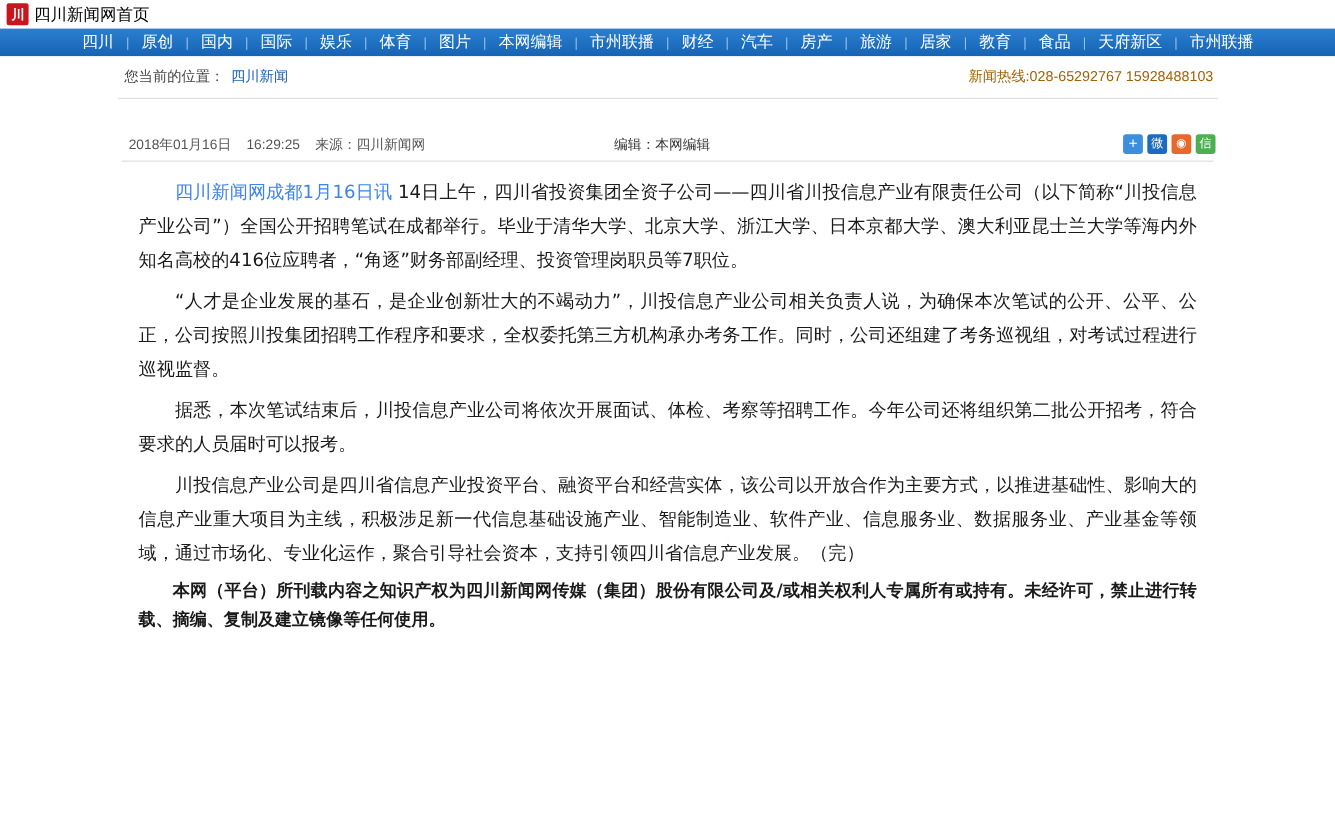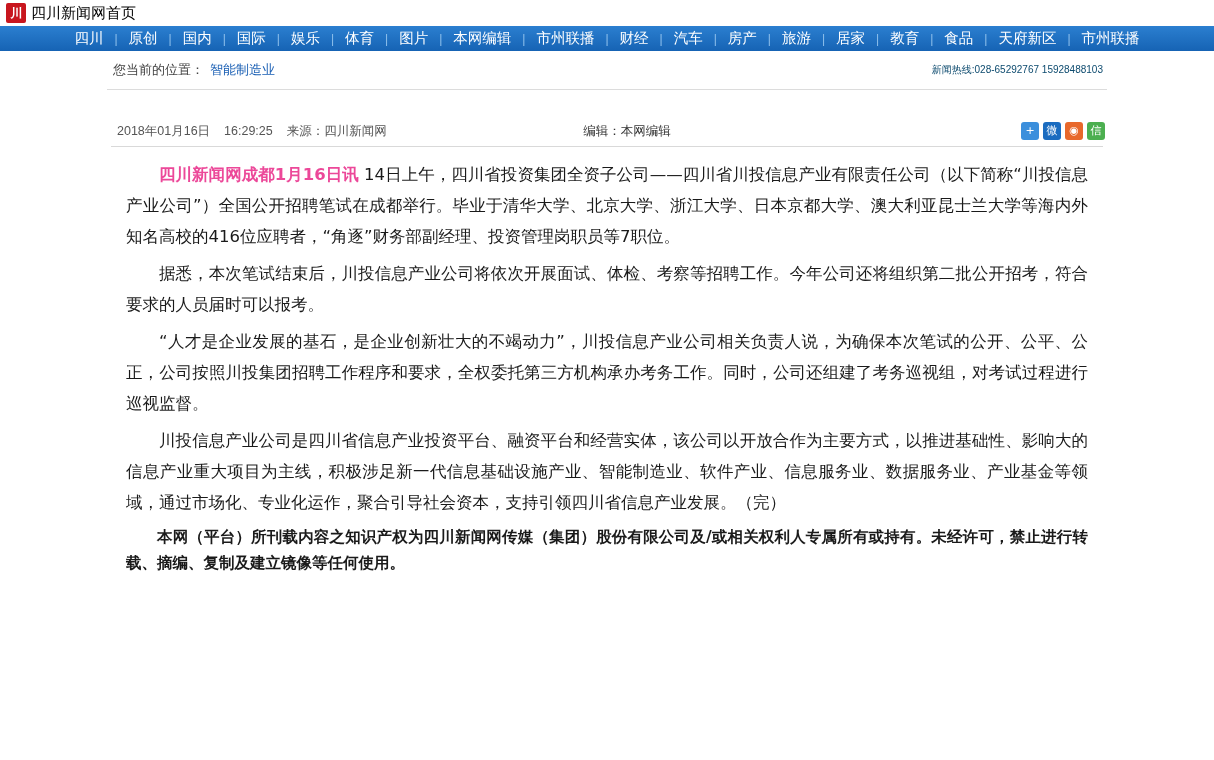--- a/index.html
+++ b/index.html
@@ -92,22 +92,22 @@
     align-items: center;
     gap: 2px;
     padding-left: 6px;
   }
   .crumb-link {
     color: #1a5fb4;
     text-decoration: none;
     margin-left: 4px;
   }
   .crumb-right {
-    font-size: 10px;
-    color: #0c4a6e;
+    font-size: 13px;
+    color: #a16207;
     padding-right: 4px;
   }
 
   
   .article-title {
     text-align: center;
     font-size: 25px;
     color: #1a4f9c;
     font-weight: bold;
     margin: 28px 0 0 0;
@@ -122,21 +122,21 @@
     align-items: center;
     font-size: 12.5px;
     color: #555;
     position: relative;
   }
   .meta-left {
     padding-left: 10px;
   }
   .meta-center {
     position: absolute;
-    left: 520px;
+    left: 495px;
     transform: translateX(-50%);
     color: #333;
   }
   .meta-right {
     position: absolute;
     right: 2px;
     display: flex;
     gap: 4px;
     align-items: center;
   }
@@ -165,22 +165,22 @@
     line-height: 31px;
     color: #1a1a1a;
     font-family: "DejaVu Sans", sans-serif;
     text-align: justify;
   }
   .body-text p {
     margin: 0 0 6px 0;
     text-indent: 2em;
   }
   .lead-strong {
-    font-weight: bold;
-    color: #ec4899;
+    font-weight: normal;
+    color: #3b82f6;
   }
   .copyright {
     font-weight: bold;
     font-size: 15.5px;
     line-height: 26px;
     text-indent: 0;
     margin-top: 10px;
   }
 </style>
 </head>
@@ -229,21 +229,21 @@
       <span class="nav-sep">|</span>
       <a class="nav-item" href="#">市州联播</a>
     </div>
 </div>
 
 <div class="page">
 
   <div class="crumb-row">
     <div class="crumb-left">
       <span>您当前的位置：</span>
-      <a class="crumb-link" href="#">智能制造业</a>
+      <a class="crumb-link" href="#">四川新闻</a>
     </div>
     <div class="crumb-right">新闻热线:028-65292767 15928488103</div>
   </div>
 
 
   <div class="meta-row">
     <div class="meta-left">
       <span>2018年01月16日</span>
       <span>&nbsp;&nbsp;</span>
       <span>16:29:25</span>
@@ -258,19 +258,19 @@
         <span class="share-ico" style="background: rgb(27, 108, 192);">微</span>
         <span class="share-ico" style="background: rgb(232, 104, 43);">◉</span>
         <span class="share-ico" style="background: rgb(76, 175, 80);">信</span>
       </div>
   </div>
 
   <div class="divider"></div>
 
   <div class="body-text" id="body-text">
       <p><span class="lead-strong">四川新闻网成都1月16日讯</span>  14日上午，四川省投资集团全资子公司——四川省川投信息产业有限责任公司（以下简称“川投信息产业公司”）全国公开招聘笔试在成都举行。毕业于清华大学、北京大学、浙江大学、日本京都大学、澳大利亚昆士兰大学等海内外知名高校的416位应聘者，“角逐”财务部副经理、投资管理岗职员等7职位。</p>
+      <p>“人才是企业发展的基石，是企业创新壮大的不竭动力”，川投信息产业公司相关负责人说，为确保本次笔试的公开、公平、公正，公司按照川投集团招聘工作程序和要求，全权委托第三方机构承办考务工作。同时，公司还组建了考务巡视组，对考试过程进行巡视监督。</p>
       <p>据悉，本次笔试结束后，川投信息产业公司将依次开展面试、体检、考察等招聘工作。今年公司还将组织第二批公开招考，符合要求的人员届时可以报考。</p>
-      <p>“人才是企业发展的基石，是企业创新壮大的不竭动力”，川投信息产业公司相关负责人说，为确保本次笔试的公开、公平、公正，公司按照川投集团招聘工作程序和要求，全权委托第三方机构承办考务工作。同时，公司还组建了考务巡视组，对考试过程进行巡视监督。</p>
       <p>川投信息产业公司是四川省信息产业投资平台、融资平台和经营实体，该公司以开放合作为主要方式，以推进基础性、影响大的信息产业重大项目为主线，积极涉足新一代信息基础设施产业、智能制造业、软件产业、信息服务业、数据服务业、产业基金等领域，通过市场化、专业化运作，聚合引导社会资本，支持引领四川省信息产业发展。（完）</p>
       <p class="copyright">本网（平台）所刊载内容之知识产权为四川新闻网传媒（集团）股份有限公司及/或相关权利人专属所有或持有。未经许可，禁止进行转载、摘编、复制及建立镜像等任何使用。</p>
     </div>
 
 </div>
 
 </body></html>

